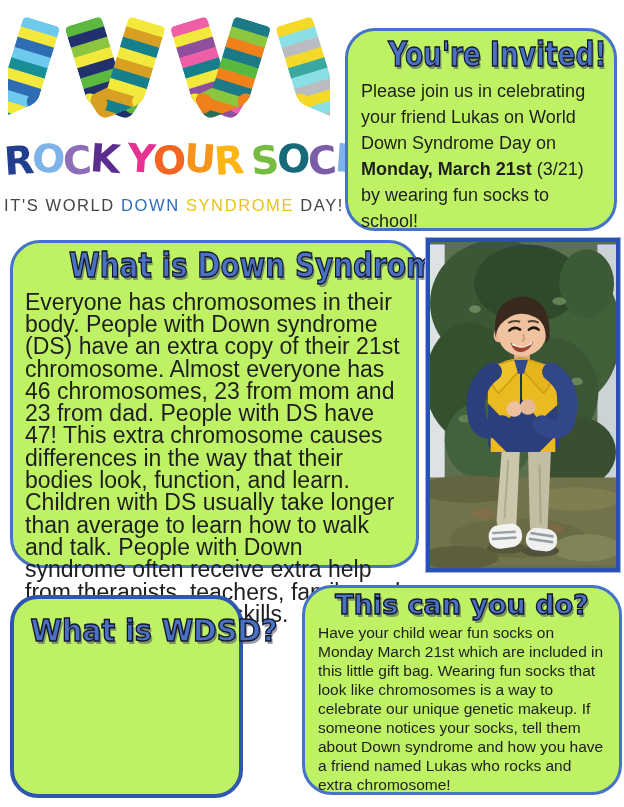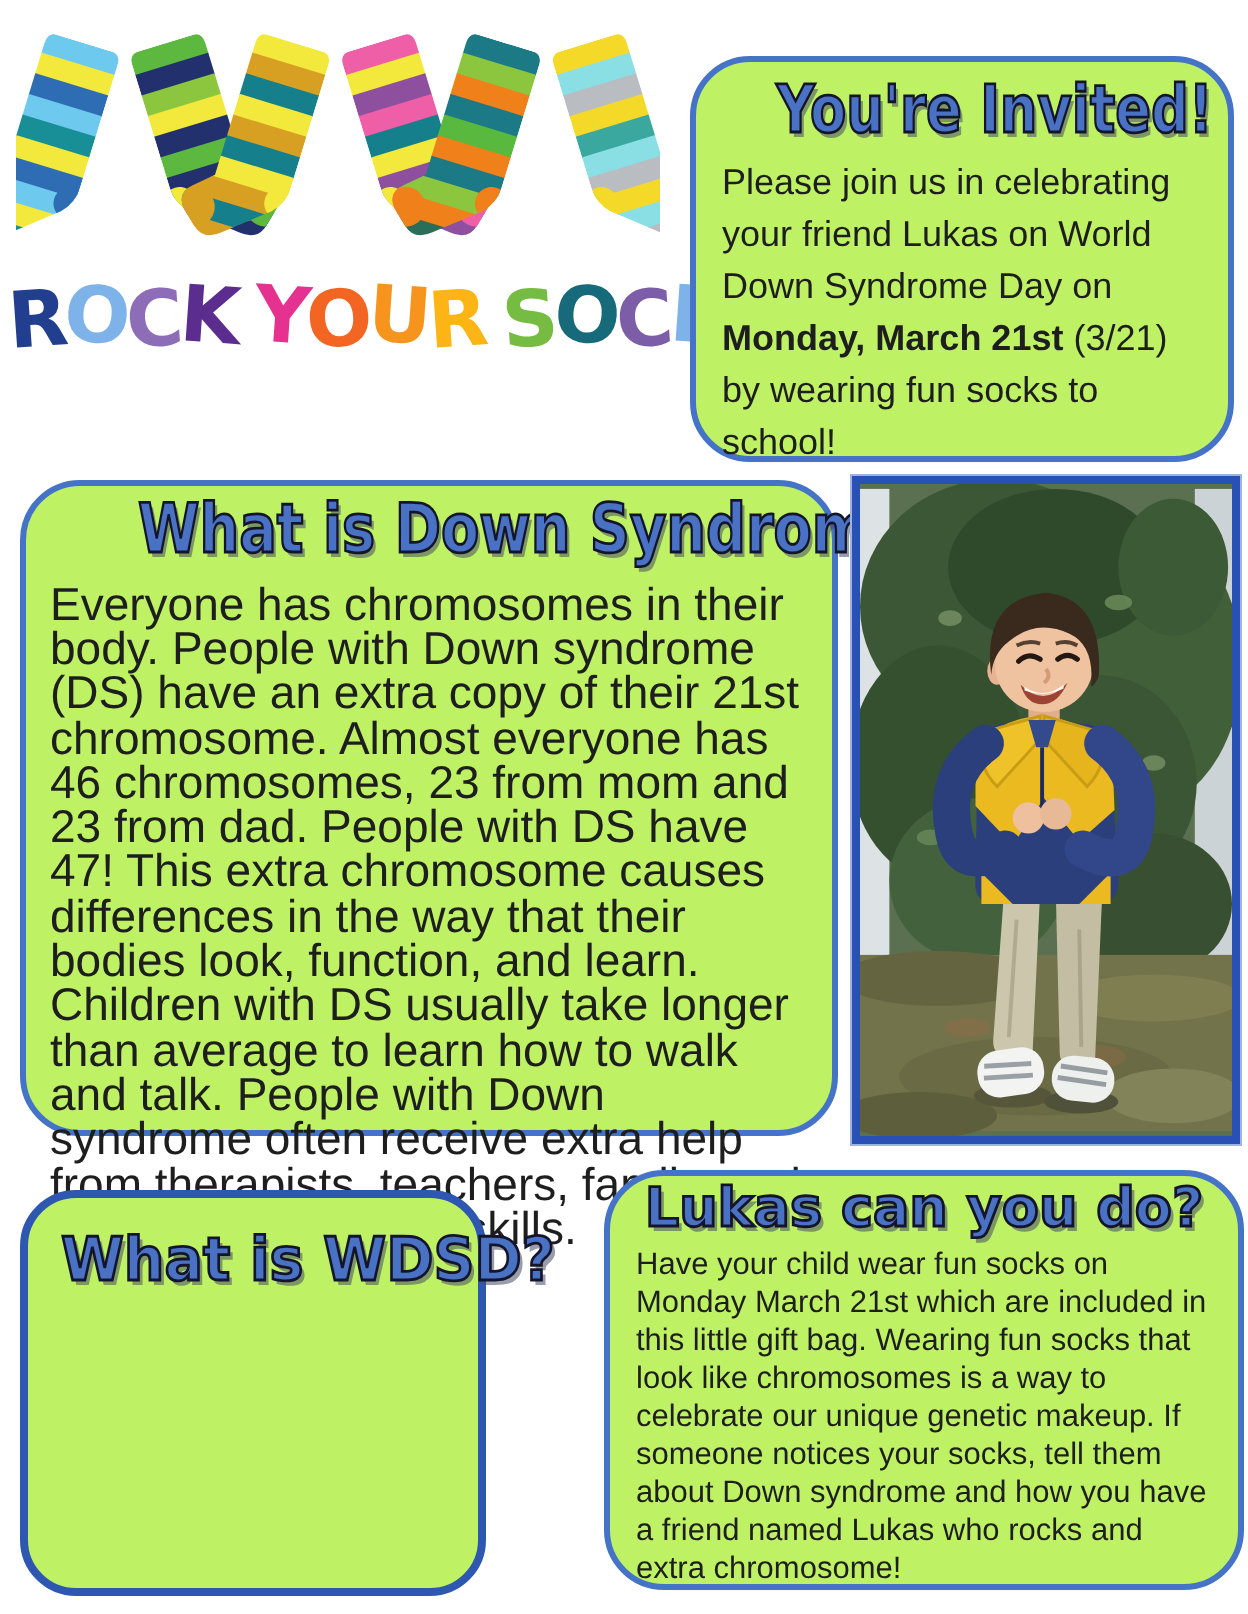--- a/index.html
+++ b/index.html
@@ -151,20 +151,21 @@
           <rect x="-12" y="65" width="80" height="13.6" fill="#8adfe4"></rect>
           <rect x="-12" y="78" width="80" height="13.6" fill="#b9bdc1"></rect>
           <rect x="-12" y="91" width="80" height="13.6" fill="#f5d929"></rect>
           <rect x="-12" y="104" width="80" height="13.6" fill="#8adfe4"></rect>
           <rect x="-12" y="117" width="80" height="13.6" fill="#b9bdc1"></rect>
           <circle cx="3" cy="95" r="10" fill="#f5d929"></circle>
           <circle cx="52" cy="112" r="12" fill="#b9bdc1"></circle>
         </g>
     </svg>
     <div class="wordmark"><span class="wm-letter" style="color: rgb(34, 63, 143);">R</span><span class="wm-letter" style="color: rgb(125, 179, 232);">O</span><span class="wm-letter" style="color: rgb(141, 108, 184);">C</span><span class="wm-letter" style="color: rgb(91, 45, 142);">K</span><span class="wm-letter wm-space"> </span><span class="wm-letter" style="color: rgb(229, 49, 143);">Y</span><span class="wm-letter" style="color: rgb(242, 101, 34);">O</span><span class="wm-letter" style="color: rgb(247, 148, 29);">U</span><span class="wm-letter" style="color: rgb(253, 181, 21);">R</span><span class="wm-letter wm-space"> </span><span class="wm-letter" style="color: rgb(118, 188, 67);">S</span><span class="wm-letter" style="color: rgb(23, 106, 122);">O</span><span class="wm-letter" style="color: rgb(123, 94, 167);">C</span><span class="wm-letter" style="color: rgb(125, 179, 232);">K</span><span class="wm-letter" style="color: rgb(34, 63, 143);">S</span></div>
+    <div class="tagline"><span style="color: rgb(69, 69, 69);">IT'S WORLD </span><span style="color: rgb(47, 109, 182);">DOWN </span><span style="color: rgb(233, 195, 25);">SYNDROME </span><span style="color: rgb(69, 69, 69);">DAY!</span></div>
   </div>
 
   <div class="card invite">
     <h1 class="bubble"><span>You're Invited!</span></h1>
     <p class="body"><span>Please join us in celebrating your friend Lukas on World Down Syndrome Day on </span><span style="font-weight: bold; margin-top: 46px;">Monday, March 21st</span><span> (3/21) by wearing fun socks to school!</span></p>
   </div>
 
   <div class="card ds">
     <h2 class="bubble"><span>What is Down Syndrome?</span></h2>
     <p class="body">Everyone has chromosomes in their body. People with Down syndrome (DS) have an extra copy of their 21st chromosome. Almost everyone has 46 chromosomes, 23 from mom and 23 from dad. People with DS have 47! This extra chromosome causes differences in the way that their bodies look, function, and learn. Children with DS usually take longer than average to learn how to walk and talk. People with Down syndrome often receive extra help from therapists, teachers, family, and friends to learn new skills.</p>
@@ -236,17 +237,17 @@
         <path d="M84,101 Q94,108 104,100 L104,102 Q94,107 84,103 Z" fill="#ffffff" opacity=".9"></path>
       </g>
     </svg>
   </div>
 
   <div class="card wdsd">
     <h2 class="bubble"><span>What is WDSD?</span></h2>
   </div>
 
   <div class="card cando">
-    <h2 class="bubble"><span>Lukas can you do?</span></h2>
+    <h2 class="bubble"><span>This can you do?</span></h2>
     <p class="body">Have your child wear fun socks on Monday March 21st which are included in this little gift bag. Wearing fun socks that look like chromosomes is a way to celebrate our unique genetic makeup. If someone notices your socks, tell them about Down syndrome and how you have a friend named Lukas who rocks and extra chromosome!</p>
   </div>
 
 </div>
 
 </body></html>

